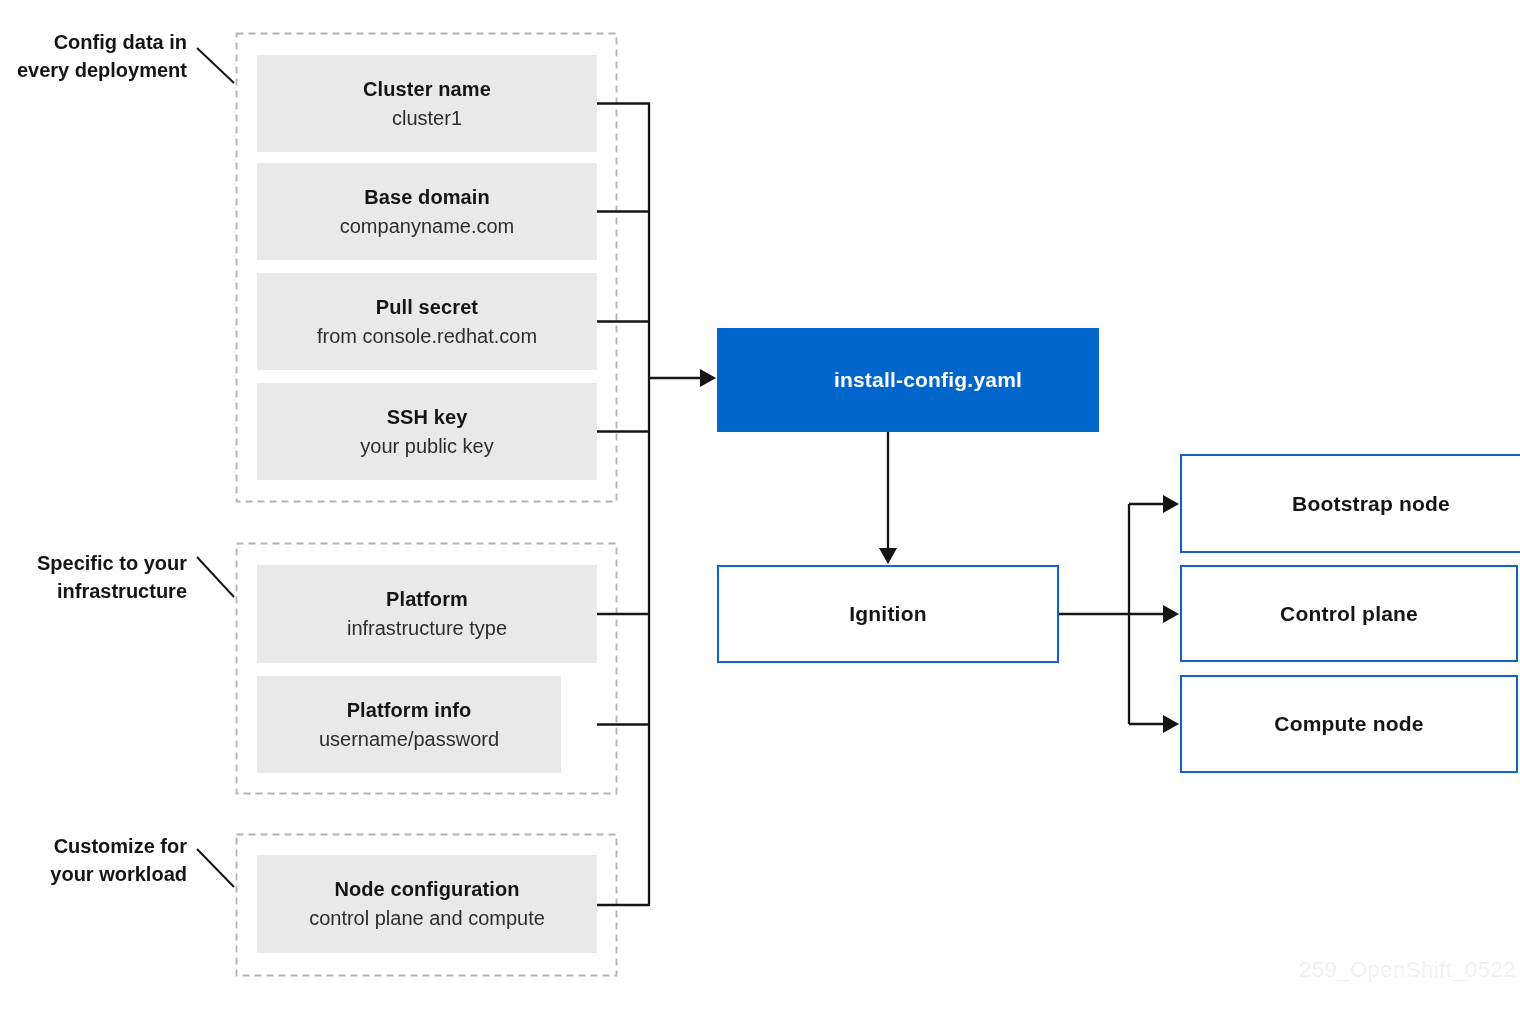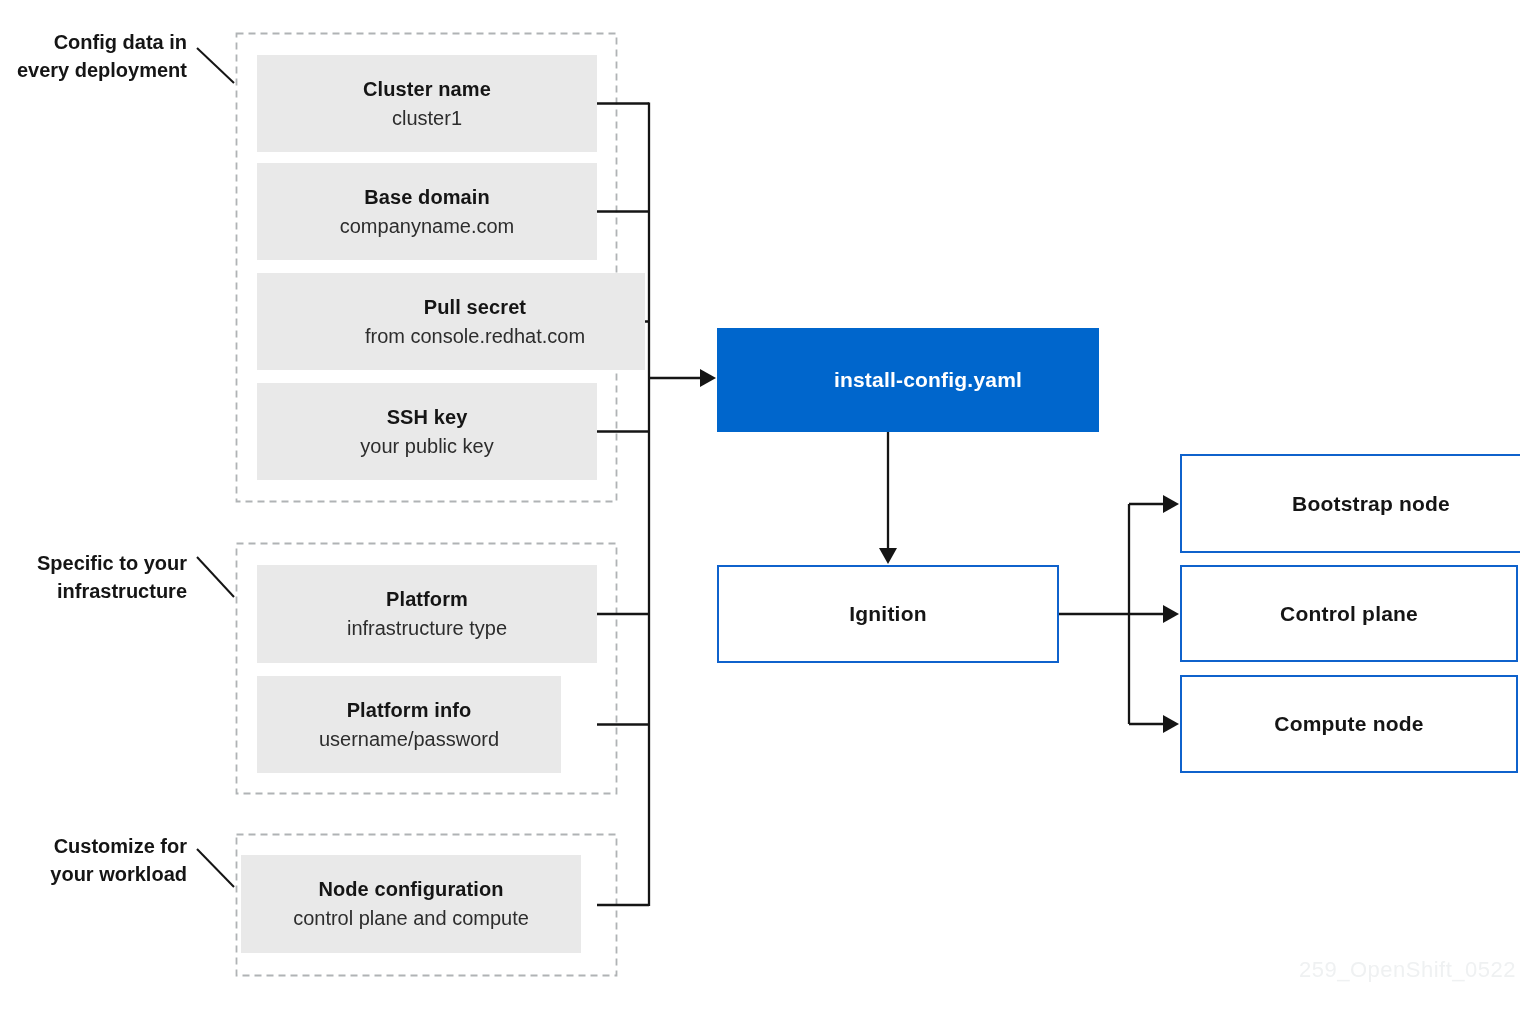--- a/index.html
+++ b/index.html
@@ -142,39 +142,39 @@
   </div>
 
   <div class="gray-box" style="left:257px; top:55px; width:340px; height:97px;">
     <div class="box-title">Cluster name</div>
     <div class="box-subtitle">cluster1</div>
   </div>
   <div class="gray-box" style="left:257px; top:163px; width:340px; height:97px;">
     <div class="box-title">Base domain</div>
     <div class="box-subtitle">companyname.com</div>
   </div>
-  <div class="gray-box" style="left:257px; top:273px; width:340px; height:97px;padding-left:48px;">
+  <div class="gray-box" style="left:257px; top:273px; width:340px; height:97px;">
     <div class="box-title">Pull secret</div>
     <div class="box-subtitle">from console.redhat.com</div>
   </div>
   <div class="gray-box" style="left:257px; top:383px; width:340px; height:97px;">
     <div class="box-title">SSH key</div>
     <div class="box-subtitle">your public key</div>
   </div>
 
   <div class="gray-box" style="left:257px; top:565px; width:340px; height:98px;">
     <div class="box-title">Platform</div>
     <div class="box-subtitle">infrastructure type</div>
   </div>
   <div class="gray-box" style="left:257px; top:676px; width:304px; height:97px;">
     <div class="box-title">Platform info</div>
     <div class="box-subtitle">username/password</div>
   </div>
 
-  <div class="gray-box" style="left:241px; top:855px; width:340px; height:98px;">
+  <div class="gray-box" style="left:257px; top:855px; width:340px; height:98px;">
     <div class="box-title">Node configuration</div>
     <div class="box-subtitle">control plane and compute</div>
   </div>
 
   <div class="blue-box" style="left:717px; top:328px; width:342px; height:104px;padding-left:40px;">
     <span>install-config.yaml</span>
   </div>
   <div class="outline-box" style="left:717px; top:565px; width:342px; height:98px;">
     <span>Ignition</span>
   </div>

